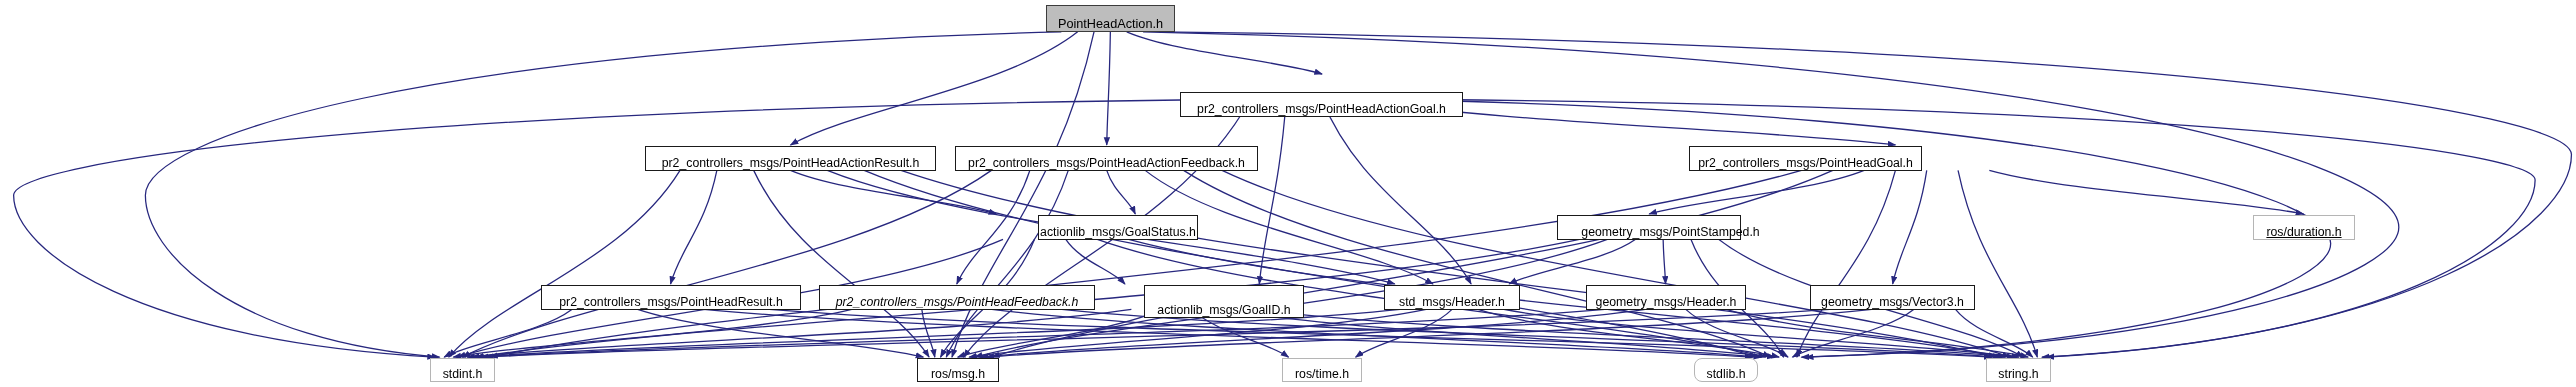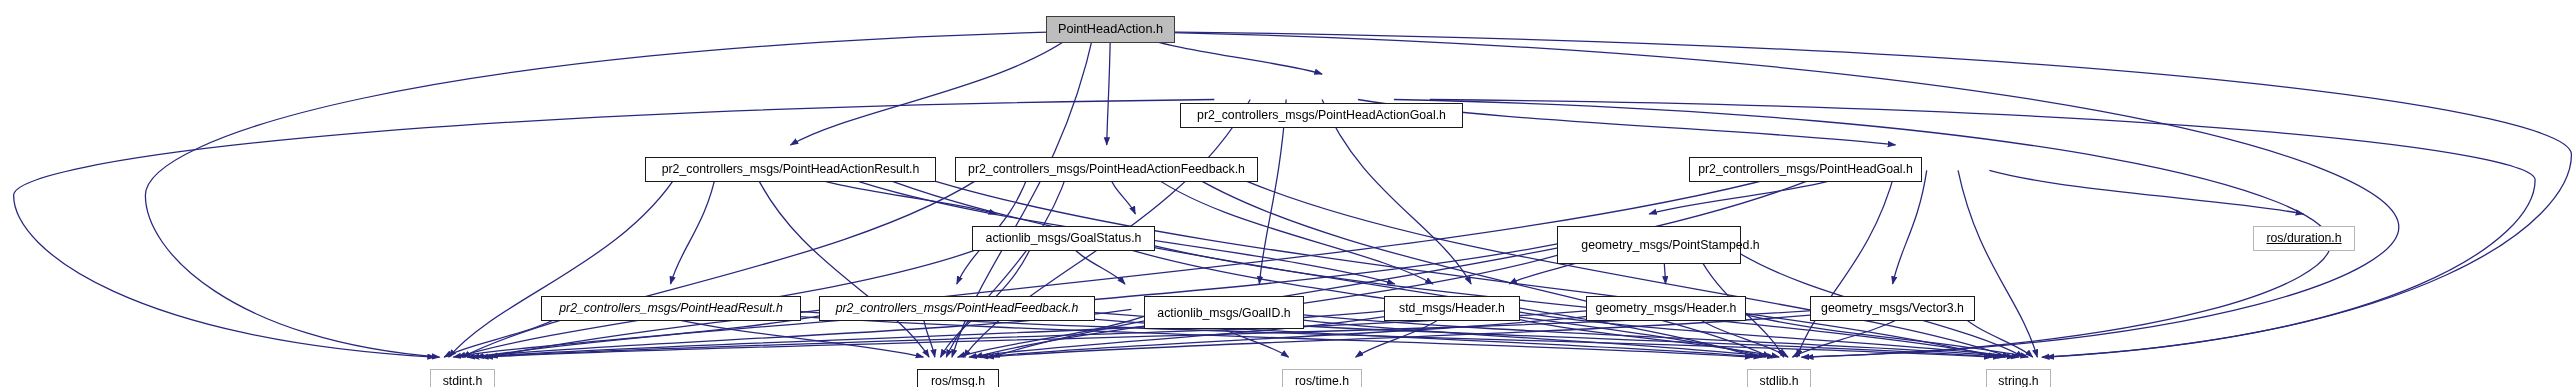--- a/index.html
+++ b/index.html
@@ -4,24 +4,23 @@
 <style>
   html,body{margin:0;padding:0;background:#ffffff;}
   body{font-family:"Liberation Sans","DejaVu Sans",sans-serif;}
   .graph{position:relative;width:2576px;height:388px;background:#ffffff;overflow:hidden;}
   .graph svg{position:absolute;left:0;top:0;}
   .node{
     position:absolute;
     box-sizing:border-box;
     background:#ffffff;
     border:1.4px solid #1a1a1a;
-    display:flex;align-items:center;justify-content:center;
+    display:flex;align-items:flex-end;justify-content:center;
     font-size:12.3px;color:#000;white-space:nowrap;
     z-index:2;
-    margin-top:11px;
   }
   .node.main{background:#bdbdbd;border:1.8px solid #3c3c3c;font-size:12.7px;}
   .node.ext{border:1.1px solid #b5b5b5;}
   .node-label{pointer-events:none;}
 </style>
 </head>
 <body>
 
 <div class="graph">
   <svg id="edge-layer" width="2576" height="388" viewBox="0 0 2835 427">
@@ -114,30 +113,30 @@
   </div>
       <div class="node doc" style="left: 645px; top: 146px; width: 291px; height: 24.5px;">
     <span class="node-label">pr2_controllers_msgs/PointHeadActionResult.h</span>
   </div>
       <div class="node doc" style="left: 955px; top: 146px; width: 303px; height: 24.5px;">
     <span class="node-label">pr2_controllers_msgs/PointHeadActionFeedback.h</span>
   </div>
       <div class="node doc" style="left: 1689px; top: 146px; width: 233px; height: 24.5px;">
     <span class="node-label">pr2_controllers_msgs/PointHeadGoal.h</span>
   </div>
-      <div class="node doc" style="left: 972px; top: 215px; width: 183px; height: 24.5px;">
+      <div class="node doc" style="left: 1038px; top: 215px; width: 160px; height: 24.5px;">
     <span class="node-label">actionlib_msgs/GoalStatus.h</span>
   </div>
-      <div class="node doc" style="left: 1557px; top: 215px; width: 184px; height: 38px; padding-left: 43px;">
+      <div class="node doc" style="left: 1557px; top: 215px; width: 184px; height: 25px; padding-left: 43px;">
     <span class="node-label">geometry_msgs/PointStamped.h</span>
   </div>
       <div class="node ext" style="left: 2253px; top: 215px; width: 102px; height: 24.5px; text-decoration: underline;">
     <span class="node-label">ros/duration.h</span>
   </div>
-      <div class="node doc" style="left: 541px; top: 285px; width: 260px; height: 24.5px; font-style: italic;">
+      <div class="node doc" style="left: 541px; top: 285px; width: 260px; height: 24.5px;">
     <span class="node-label">pr2_controllers_msgs/PointHeadResult.h</span>
   </div>
       <div class="node doc" style="left: 819px; top: 285px; width: 276px; height: 24.5px; font-style: italic;">
     <span class="node-label">pr2_controllers_msgs/PointHeadFeedback.h</span>
   </div>
       <div class="node doc" style="left: 1144px; top: 285px; width: 160px; height: 33px;">
     <span class="node-label">actionlib_msgs/GoalID.h</span>
   </div>
       <div class="node doc" style="left: 1384px; top: 285px; width: 136px; height: 24.5px;">
     <span class="node-label">std_msgs/Header.h</span>
@@ -150,21 +149,21 @@
   </div>
       <div class="node ext" style="left: 430px; top: 358px; width: 65px; height: 23.6px;">
     <span class="node-label">stdint.h</span>
   </div>
       <div class="node doc" style="left: 917px; top: 358px; width: 82px; height: 23.6px;">
     <span class="node-label">ros/msg.h</span>
   </div>
       <div class="node ext" style="left: 1282px; top: 358px; width: 80px; height: 23.6px;">
     <span class="node-label">ros/time.h</span>
   </div>
-      <div class="node ext" style="left: 1747px; top: 358px; width: 64px; height: 23.6px;">
+      <div class="node ext" style="left: 1694px; top: 358px; width: 64px; height: 23.6px; border-radius: 8px;">
     <span class="node-label">stdlib.h</span>
   </div>
       <div class="node ext" style="left: 1986px; top: 358px; width: 65px; height: 23.6px;">
     <span class="node-label">string.h</span>
   </div>
     </div>
 </div>
 
 
 </body></html>

